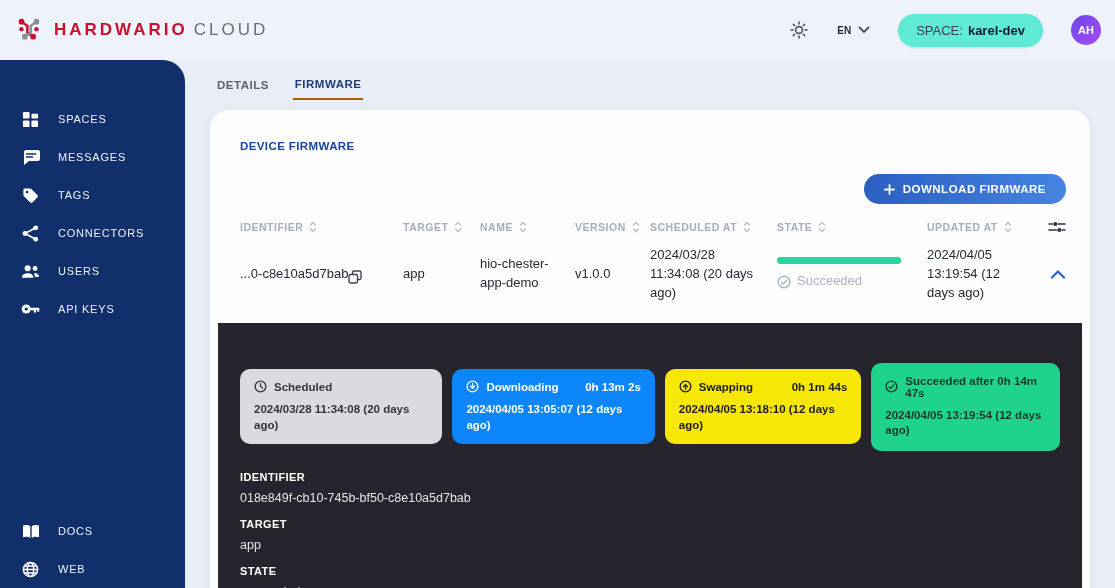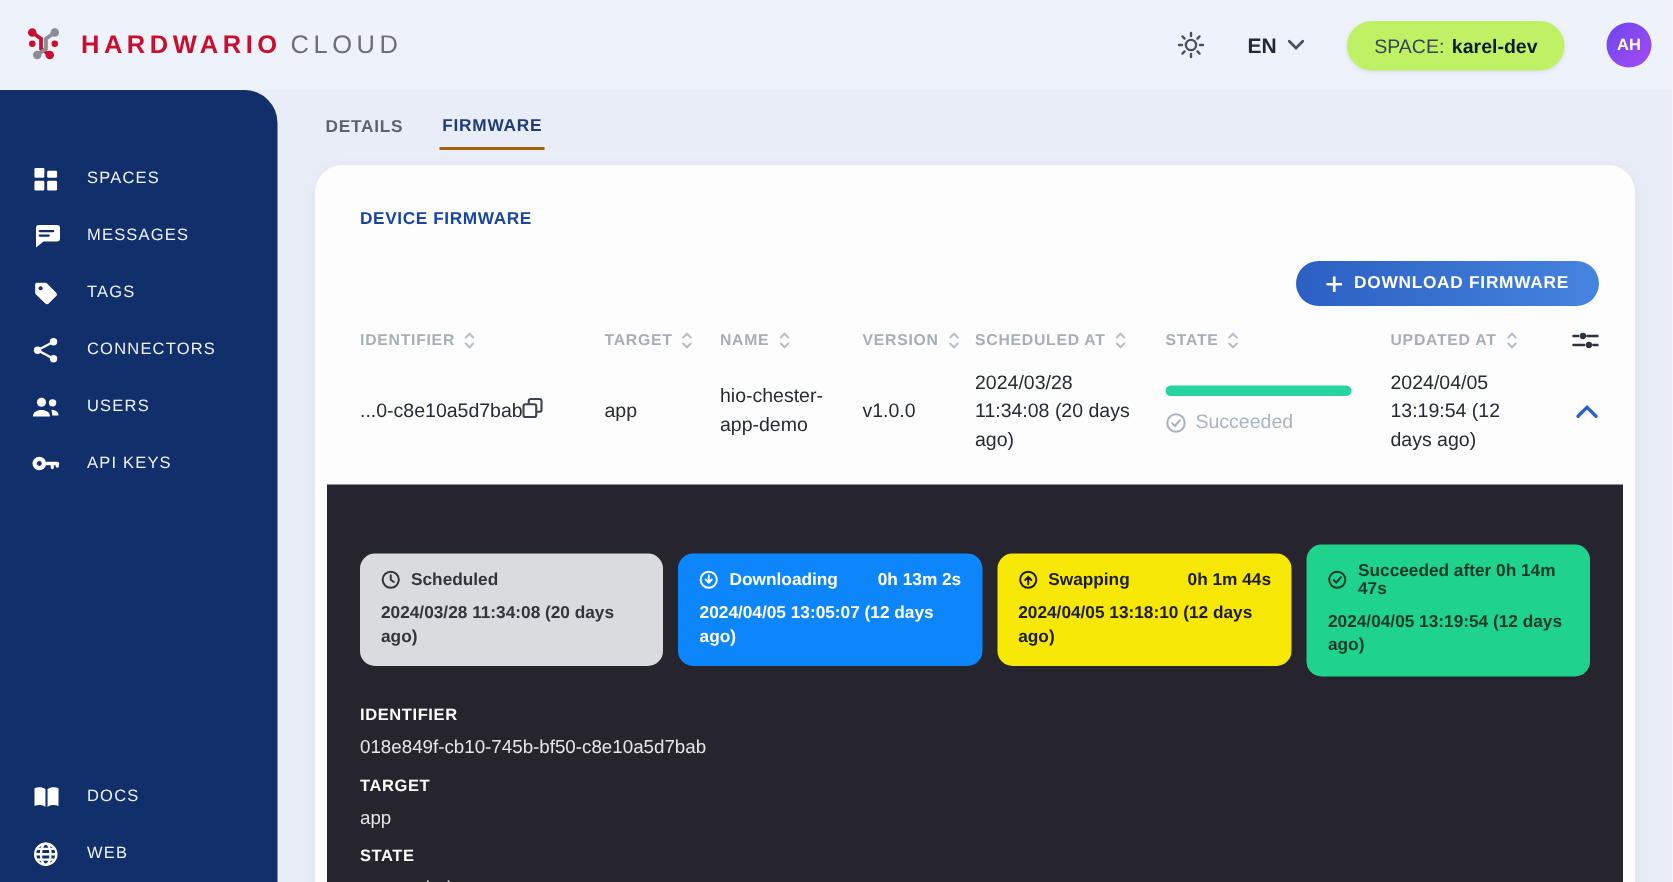--- a/index.html
+++ b/index.html
@@ -7,22 +7,22 @@
   body { font-family:"Liberation Sans", sans-serif; background:#e8edf8; position:relative; }
 
   
   .topbar { position:absolute; top:0; left:0; width:1115px; height:60px;
             background:#eef2fb; display:flex; align-items:center; padding:0 10px 0 14px; z-index:5; }
   .brand { display:flex; align-items:center; gap:10px; }
   .brand-name { font-size:17px; font-weight:bold; letter-spacing:3px; color:#c8102e; }
   .brand-name .secondary { color:#6d6f72; font-weight:normal; margin-left:6px; letter-spacing:3px; }
   .topbar-right { margin-left:auto; display:flex; align-items:center; gap:28px; padding-right:4px; }
   .icon-btn { background:none; border:none; cursor:pointer; color:#4a5160; display:flex; align-items:center; }
-  .lang { display:flex; align-items:center; gap:7px; font-size:14px; font-weight:bold; color:#222a3a; cursor:pointer; }
-  .space-pill { background:#bef264; border:none; border-radius:18px; padding:9px 18px; font-size:13px;
+  .lang { display:flex; align-items:center; gap:7px; font-size:10px; font-weight:bold; color:#222a3a; cursor:pointer; }
+  .space-pill { background:#5eead4; border:none; border-radius:18px; padding:9px 18px; font-size:13px;
                 color:#3a4254; box-shadow:0 1px 3px rgba(30,50,90,.10); cursor:pointer; display:flex; gap:5px;
                 font-family:"Liberation Sans", sans-serif; align-items:center; }
   .space-pill b { color:#101b2e; }
   .avatar { width:30px; height:30px; border-radius:50%; background:linear-gradient(135deg,#6d46ee,#a44cf0);
             color:#fff; font-size:11px; font-weight:bold; display:flex; align-items:center; justify-content:center;
             border:none; cursor:pointer; }
 
   
   .sidebar { position:absolute; top:60px; left:0; bottom:0; width:185px; background:#11306b;
              border-top-right-radius:22px; display:flex; flex-direction:column; padding-top:40px; z-index:4; }
@@ -48,21 +48,21 @@
             font-family:"Liberation Sans", sans-serif; font-size:11.5px; font-weight:bold; letter-spacing:.5px; }
 
   .grid { display:grid; grid-template-columns:163px 77px 95px 75px 127px 150px 115px minmax(0,1fr); }
   .thead { padding:16px 24px 0 30px; align-items:center; }
   .th { display:flex; align-items:center; gap:6px; font-size:10.5px; font-weight:bold; letter-spacing:.5px;
         color:#a7aeb9; cursor:pointer; }
   .th .sort { color:#b9bfca; display:flex; }
   .th-tools { display:flex; justify-content:flex-end; color:#2c3340; }
   .trow { padding:12px 24px 16px 30px; align-items:center; font-size:13px; color:#262b33; }
   .cell { padding-right:14px; line-height:1.45; }
-  .id-cell { display:flex; align-items:flex-start; }
+  .id-cell { display:flex; align-items:flex-end; }
   .copy-btn { background:none; border:none; cursor:pointer; color:#3b4252; display:flex; }
   .state-cell .bar { width:124px; height:7px; border-radius:4px; background:#27d39f; }
   .state-label { display:flex; align-items:center; gap:6px; margin-top:8px; color:#a9b4c2; font-size:13px; }
   .chev-cell { display:flex; justify-content:flex-end; }
   .chev-btn { background:none; border:none; cursor:pointer; color:#2563c9; display:flex; }
 
   
   .panel { margin:4px 8px 0; background:#26252d; padding:16px 22px 20px; }
   .panel-title { color:#ffffff; font-size:11px; font-weight:bold; letter-spacing:.5px; }
   .tcards { display:flex; gap:10px; margin-top:24px; align-items:center; }

